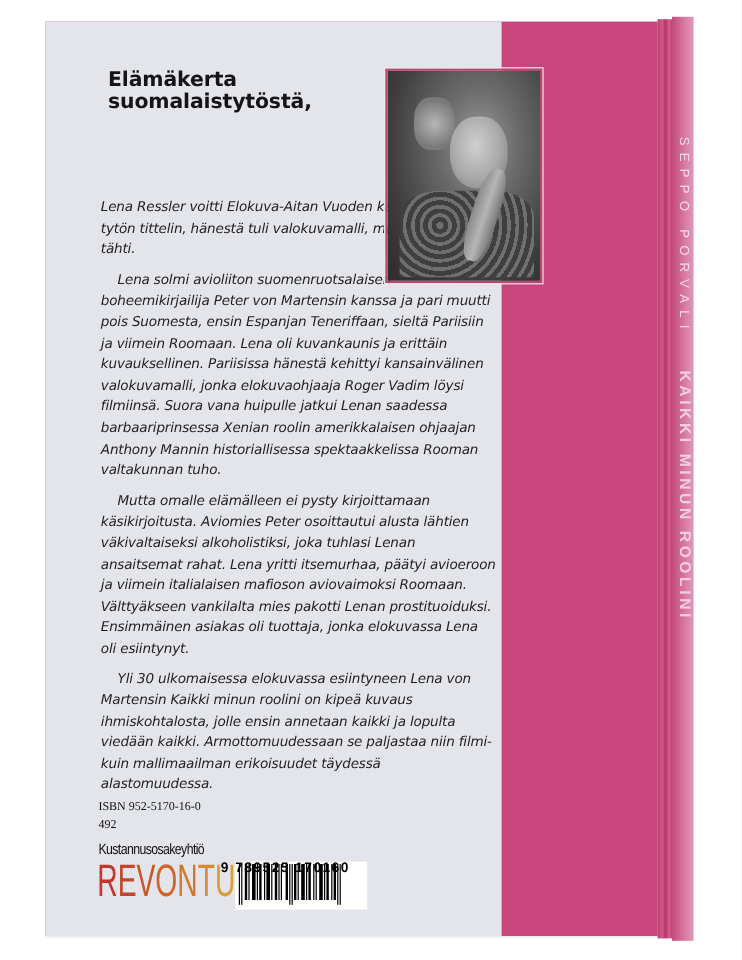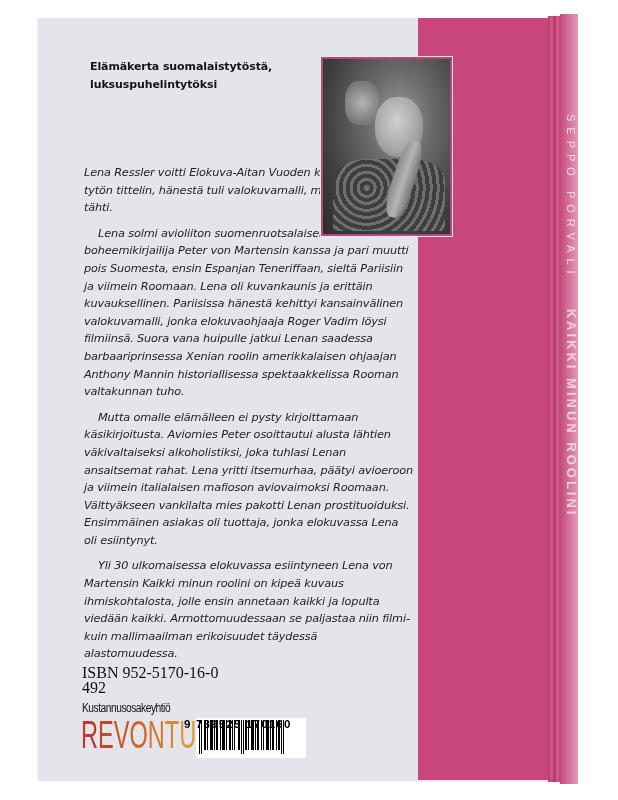--- a/index.html
+++ b/index.html
@@ -49,33 +49,33 @@
     position: absolute; left: 10px; top: 100px; width: 112px; height: 72px; border-radius: 30% 30% 0 0;
     background: repeating-radial-gradient(circle at 30% 40%, #6f6f6f 0 3px, #3f3f3f 3px 7px);
   }
   .photo .doll {
     position: absolute; left: 70px; top: 80px; width: 22px; height: 80px; border-radius: 40%;
     background: linear-gradient(90deg, #8a8a8a, #b5b5b5, #777);
     transform: rotate(18deg);
   }
   .headline {
     position: absolute; left: 52px; top: 40px; width: 230px;
-    font-family: "DejaVu Sans", sans-serif; font-weight: bold; font-size: 11px; line-height: 18px;
+    font-family: "DejaVu Sans", sans-serif; font-weight: bold; font-size: 17px; line-height: 18px;
     color: #151515; letter-spacing: -0.1px;
   }
   .body-text {
     position: absolute; left: 46px; top: 146px; width: 330px;
     font-family: "DejaVu Sans", sans-serif; font-style: italic; font-size: 11.3px; line-height: 17.6px;
     color: #1e1e1e; letter-spacing: -0.15px;
   }
   .body-text p { margin: 0 0 8px 0; text-indent: 14px; }
   .body-text p.first { text-indent: 0; }
   .isbn {
     position: absolute; left: 44px; top: 647px; font-family: "Liberation Serif", serif;
-    font-size: 16px; line-height: 15px; color: #111;
+    font-size: 10px; line-height: 15px; color: #111;
   }
   .publisher-small {
     position: absolute; left: 44px; top: 683px; font-family: "Liberation Sans", sans-serif;
     font-size: 12.5px; color: #111; letter-spacing: -0.6px; transform: scaleX(0.82); transform-origin: 0 0;
   }
   .logo {
     position: absolute; left: 43px; top: 697px; font-family: "Liberation Sans", sans-serif;
     font-size: 38px; line-height: 40px; letter-spacing: 0px; font-weight: normal;
     transform: scaleX(0.62); transform-origin: 0 0; white-space: nowrap;
   }
@@ -92,21 +92,20 @@
     font-size: 11.5px; color: #000; letter-spacing: 1.2px; white-space: nowrap; font-weight: bold;
   }
 </style>
 </head>
 <body>
 
 <div class="cover">
   <div class="white-panel">
     <div class="headline">
       <div>Elämäkerta suomalaistytöstä,</div>
-      <div>luksuspuhelintytöksi</div>
     </div>
 
     <div class="body-text">
       <p class="first">Lena Ressler voitti Elokuva-Aitan Vuoden kauneimman tytön tittelin, hänestä tuli valokuvamalli, mannekiini ja tv-tähti.</p>
       <p>Lena solmi avioliiton suomenruotsalaisen boheemikirjailija Peter von Martensin kanssa ja pari muutti pois Suomesta, ensin Espanjan Teneriffaan, sieltä Pariisiin ja viimein Roomaan. Lena oli kuvankaunis ja erittäin kuvauksellinen. Pariisissa hänestä kehittyi kansainvälinen valokuvamalli, jonka elokuvaohjaaja Roger Vadim löysi filmiinsä. Suora vana huipulle jatkui Lenan saadessa barbaariprinsessa Xenian roolin amerikkalaisen ohjaajan Anthony Mannin historiallisessa spektaakkelissa Rooman valtakunnan tuho.</p>
       <p>Mutta omalle elämälleen ei pysty kirjoittamaan käsikirjoitusta. Aviomies Peter osoittautui alusta lähtien väkivaltaiseksi alkoholistiksi, joka tuhlasi Lenan ansaitsemat rahat. Lena yritti itsemurhaa, päätyi avioeroon ja viimein italialaisen mafioson aviovaimoksi Roomaan. Välttyäkseen vankilalta mies pakotti Lenan prostituoiduksi. Ensimmäinen asiakas oli tuottaja, jonka elokuvassa Lena oli esiintynyt.</p>
       <p>Yli 30 ulkomaisessa elokuvassa esiintyneen Lena von Martensin Kaikki minun roolini on kipeä kuvaus ihmiskohtalosta, jolle ensin annetaan kaikki ja lopulta viedään kaikki. Armottomuudessaan se paljastaa niin filmi- kuin mallimaailman erikoisuudet täydessä alastomuudessa.</p>
     </div>
 
     <div class="isbn">

